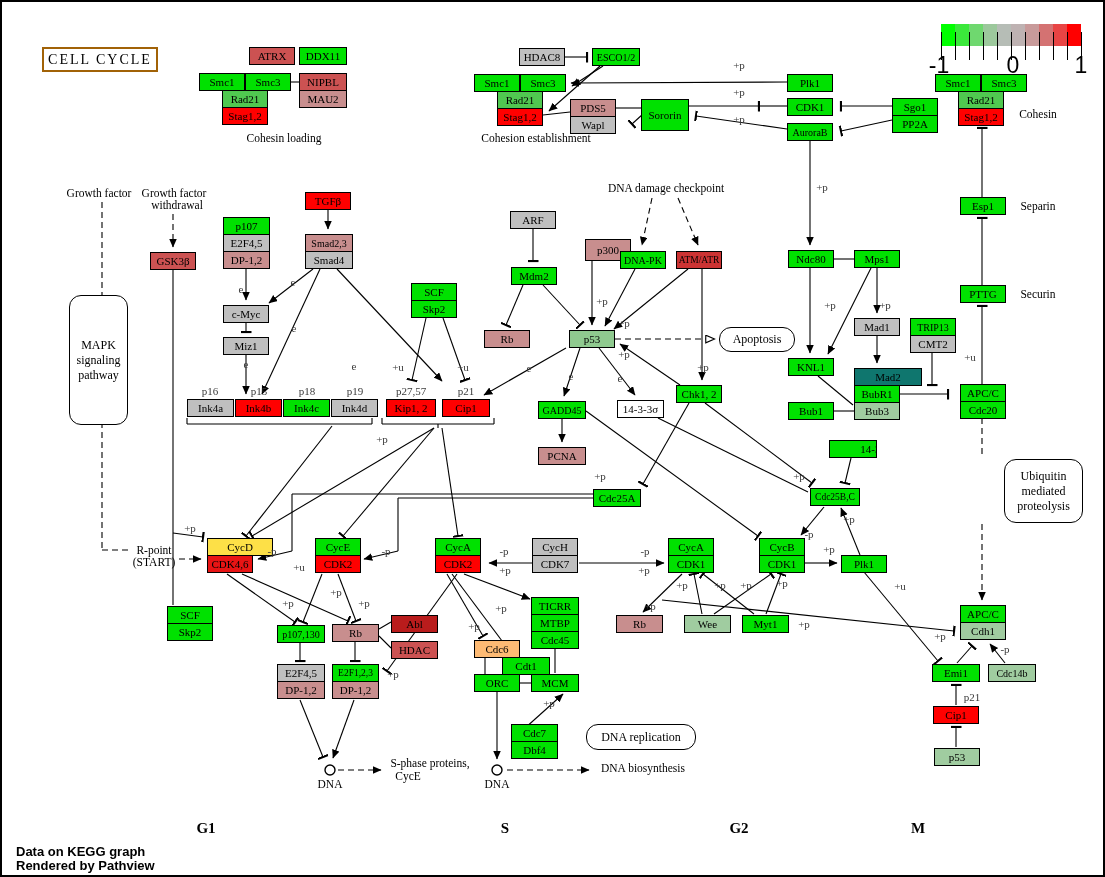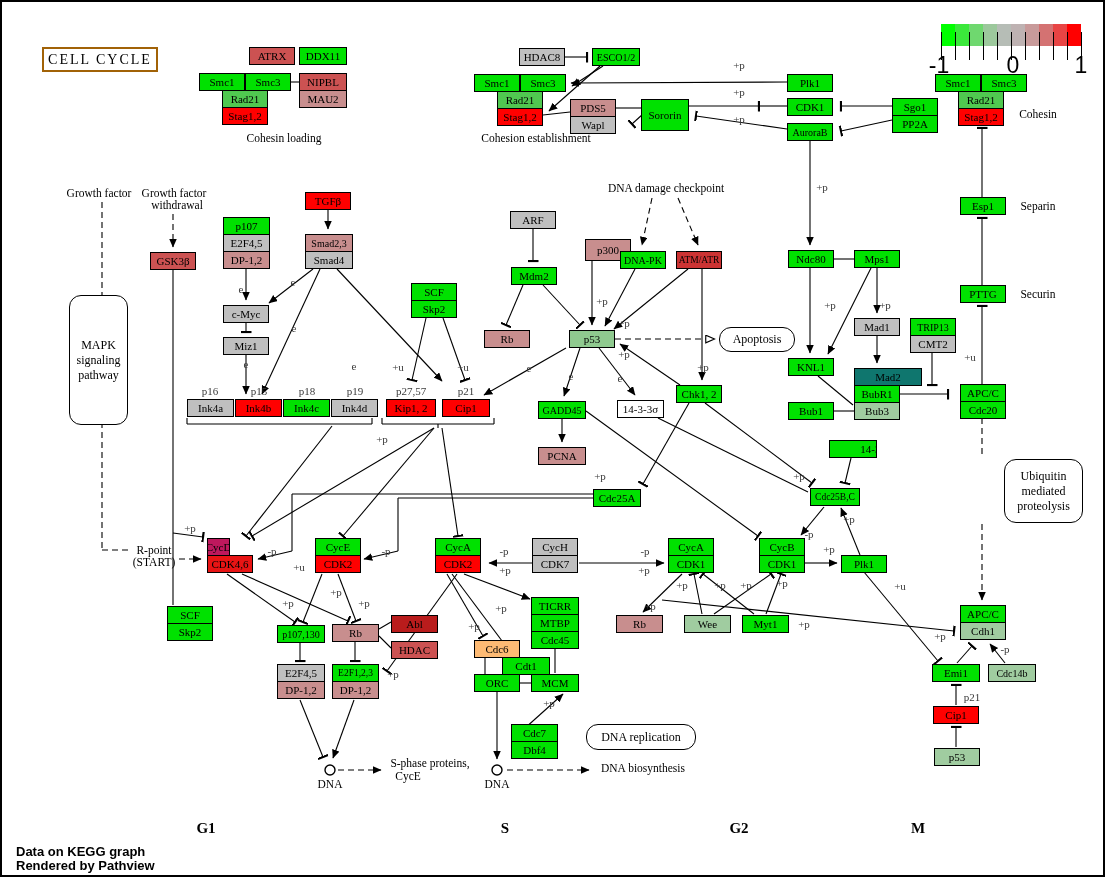--- a/index.html
+++ b/index.html
@@ -247,21 +247,21 @@
       <div class="node" style="left: 221px; top: 303px; width: 46px; height: 18px; background: rgb(191, 191, 191);">c-Myc</div>
       <div class="node" style="left: 221px; top: 335px; width: 46px; height: 18px; background: rgb(191, 191, 191);">Miz1</div>
       <div class="node" style="left: 185px; top: 397px; width: 47px; height: 18px; background: rgb(191, 191, 191);">Ink4a</div>
       <div class="node" style="left: 233px; top: 397px; width: 47px; height: 18px; background: rgb(255, 0, 0);">Ink4b</div>
       <div class="node" style="left: 281px; top: 397px; width: 47px; height: 18px; background: rgb(0, 225, 0);">Ink4c</div>
       <div class="node" style="left: 329px; top: 397px; width: 47px; height: 18px; background: rgb(191, 191, 191);">Ink4d</div>
       <div class="node" style="left: 384px; top: 397px; width: 50px; height: 18px; background: rgb(255, 0, 0);">Kip1, 2</div>
       <div class="node" style="left: 440px; top: 397px; width: 48px; height: 18px; background: rgb(255, 0, 0);">Cip1</div>
       <div class="node" style="left: 409px; top: 281px; width: 46px; height: 18px; background: rgb(0, 225, 0);">SCF</div>
       <div class="node" style="left: 409px; top: 298px; width: 46px; height: 18px; background: rgb(0, 225, 0);">Skp2</div>
-      <div class="node" style="left: 205px; top: 536px; width: 23px; height: 18px; background: #be185d;">CycD</div>
+      <div class="node" style="left: 205px; top: 536px; width: 66px; height: 18px; background: #fde047;">CycD</div>
       <div class="node" style="left: 205px; top: 553px; width: 46px; height: 18px; background: rgb(232, 20, 20);">CDK4,6</div>
       <div class="node" style="left: 313px; top: 536px; width: 46px; height: 18px; background: rgb(0, 225, 0);">CycE</div>
       <div class="node" style="left: 313px; top: 553px; width: 46px; height: 18px; background: rgb(255, 0, 0);">CDK2</div>
       <div class="node" style="left: 433px; top: 536px; width: 46px; height: 18px; background: rgb(0, 225, 0);">CycA</div>
       <div class="node" style="left: 433px; top: 553px; width: 46px; height: 18px; background: rgb(255, 0, 0);">CDK2</div>
       <div class="node" style="left: 530px; top: 536px; width: 46px; height: 18px; background: rgb(191, 191, 191);">CycH</div>
       <div class="node" style="left: 530px; top: 553px; width: 46px; height: 18px; background: rgb(191, 191, 191);">CDK7</div>
       <div class="node" style="left: 666px; top: 536px; width: 46px; height: 18px; background: rgb(0, 225, 0);">CycA</div>
       <div class="node" style="left: 666px; top: 553px; width: 46px; height: 18px; background: rgb(0, 225, 0);">CDK1</div>
       <div class="node" style="left: 757px; top: 536px; width: 46px; height: 18px; background: rgb(0, 225, 0);">CycB</div>

